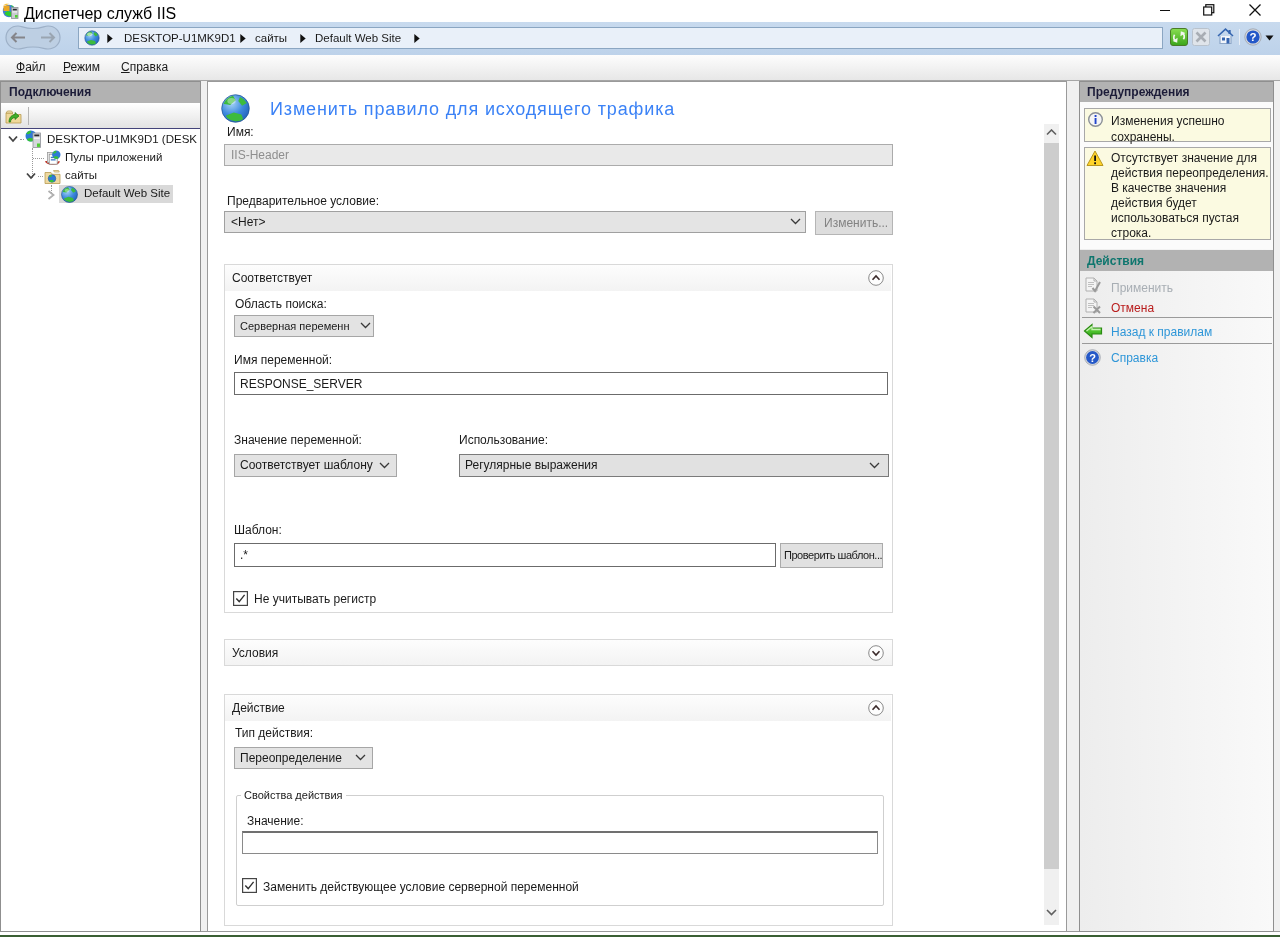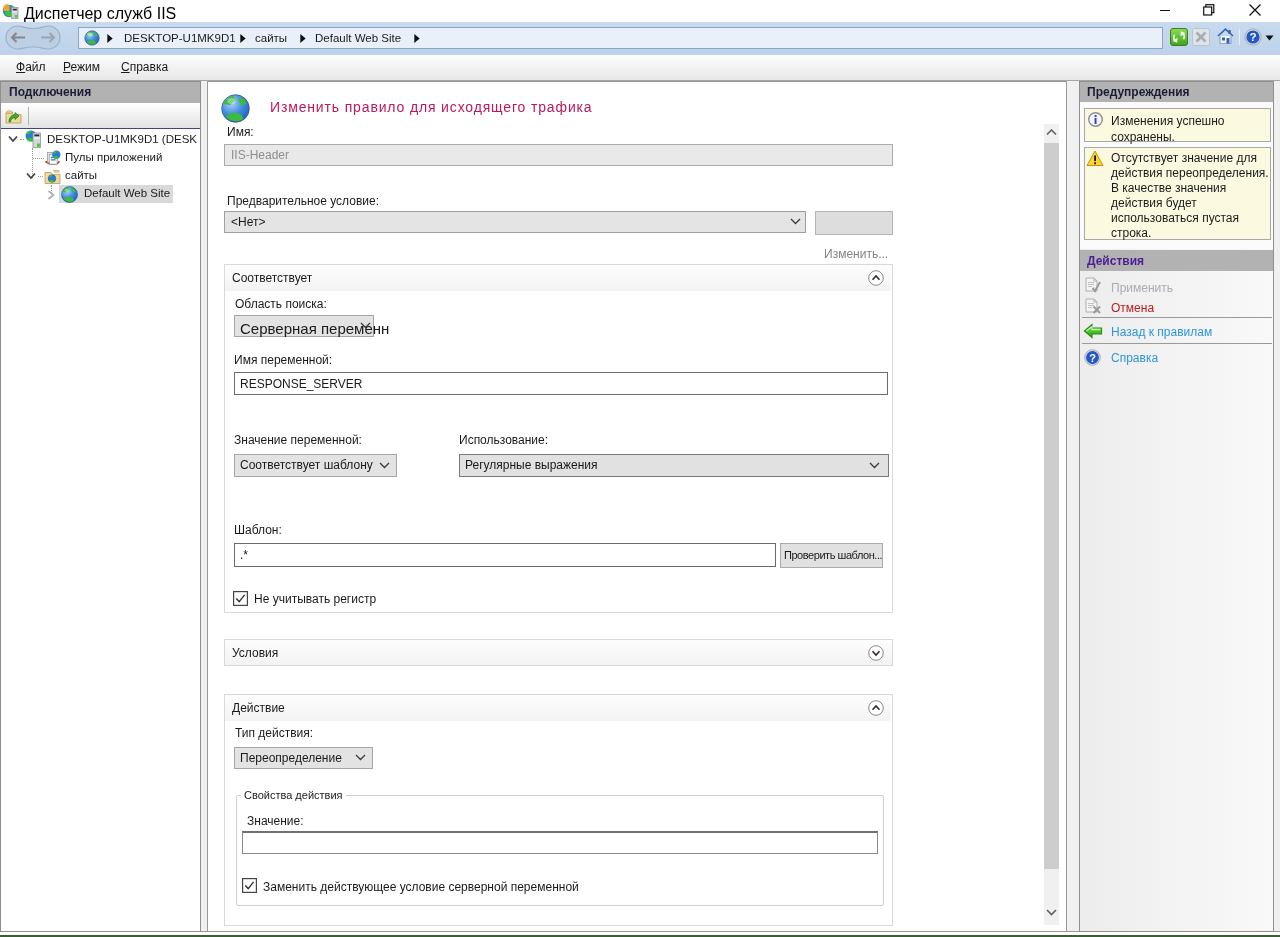--- a/index.html
+++ b/index.html
@@ -201,45 +201,45 @@
         <stop offset="1" stop-color="#164ba5"></stop>
       </radialGradient>
     </defs>
   <circle cx="14.5" cy="14.5" r="13.8" fill="url(#gbh)"></circle>
   <path d="M2.5 10 a13.8 13.8 0 0 1 9.5-8.3 l2.8 4.5 -5.7 4.8 -5.7-1z" fill="#3dbb3d"></path>
   <path d="M19 3 a13.8 13.8 0 0 1 6.9 5.9 l-4.8 2.8 -3.8-4.8z" fill="#3dbb3d"></path>
   <path d="M5 21.5 l7.8-2.9 7.6 1.9 1.9 4.8 a13.8 13.8 0 0 1 -16.2-1.2z" fill="#3dbb3d"></path>
   <ellipse cx="10.5" cy="7" rx="4.2" ry="3" fill="#ffffff" opacity="0.38"></ellipse>
   <circle cx="14.5" cy="14.5" r="13.8" fill="none" stroke="#1d4f90" stroke-width="0.7"></circle>
 </svg>
-<div class="lbl" style="left:270px;top:99px;font-size:14px;letter-spacing:0.85px;color:#be185d;">Изменить правило для исходящего трафика</div>
+<div class="lbl" style="left:270px;top:99px;font-size:18px;letter-spacing:0.85px;color:#3b82f6;">Изменить правило для исходящего трафика</div>
 
 <div class="lbl" style="left:227px;top:125px;">Имя:</div>
 <div class="abs" style="left:224px;top:144px;width:669px;height:22px;background:#e9e9e9;border:1px solid #ababab;box-sizing:border-box;"></div>
 <div class="lbl" style="left:231px;top:148px;color:#8e8e8e;">IIS-Header</div>
 
 <div class="lbl" style="left:227px;top:194px;">Предварительное условие:</div>
 <div class="abs" style="left:224px;top:211px;width:582px;height:22px;background:#e4e4e4;border:1px solid #a0a0a0;box-sizing:border-box;"></div>
 <div class="lbl" style="left:231px;top:215px;">&lt;Нет&gt;</div>
 <svg class="abs" style="left:790px;top:218px;" width="11" height="7" viewBox="0 0 11 7">
     <path d="M1 1 L5.5 5.5 L10 1" fill="none" stroke="#3a3a3a" stroke-width="1.3"></path>
   </svg>
 <div class="abs" style="left:815px;top:211px;width:78px;height:24px;background:#dddddd;border:1px solid #b5b5b5;box-sizing:border-box;"></div>
-<div class="lbl" style="left:824px;top:216px;color:#838383;margin-top:31px;">Изменить...</div>
+<div class="lbl" style="left:824px;top:216px;color:#838383;">Изменить...</div>
 
 <div class="abs" style="left:224px;top:264px;width:669px;height:349px;border:1px solid #d9d9d9;box-sizing:border-box;background:#fff;"></div>
 <div class="abs" style="left:225px;top:265px;width:666px;height:26px;background:linear-gradient(#fdfdfd,#f3f3f3);"></div>
 <div class="lbl" style="left:232px;top:271px;">Соответствует</div>
 <svg class="abs" style="left:868px;top:270px;" width="16" height="16" viewBox="0 0 16 16">
   <circle cx="8" cy="8" r="7.3" fill="#fdfdfd" stroke="#8a8a8a"></circle>
   <path d="M4.5 9.8 L8 6 L11.5 9.8" fill="none" stroke="#3a2a2a" stroke-width="1.6"></path>
 </svg>
 <div class="lbl" style="left:235px;top:297px;">Область поиска:</div>
 <div class="abs" style="left:234px;top:315px;width:140px;height:22px;background:#e3e3e3;border:1px solid #a6a6a6;box-sizing:border-box;"></div>
-<div class="lbl" style="left:240px;top:320px;font-size:15px;">Серверная переменн</div>
+<div class="lbl" style="left:240px;top:320px;font-size:11px;">Серверная переменн</div>
 <svg class="abs" style="left:360px;top:322px;" width="11" height="7" viewBox="0 0 11 7">
     <path d="M1 1 L5.5 5.5 L10 1" fill="none" stroke="#3a3a3a" stroke-width="1.3"></path>
   </svg>
 
 <div class="lbl" style="left:234px;top:353px;">Имя переменной:</div>
 <div class="abs" style="left:234px;top:372px;width:654px;height:23px;background:#fff;border:1px solid #6b6b6b;box-sizing:border-box;"></div>
 <div class="lbl" style="left:240px;top:377px;">RESPONSE_SERVER</div>
 
 <div class="lbl" style="left:234px;top:433px;">Значение переменной:</div>
 <div class="abs" style="left:234px;top:454px;width:163px;height:23px;background:#e3e3e3;border:1px solid #a6a6a6;box-sizing:border-box;"></div>
@@ -322,21 +322,21 @@
 
 <div class="abs" style="left:1084px;top:147px;width:187px;height:93px;background:#fbfae1;border:1px solid #a8a8a8;box-sizing:border-box;"></div>
 <svg class="abs" style="left:1086px;top:150px;" width="18" height="17" viewBox="0 0 18 17">
   <path d="M9 1 L17 15.5 H1z" fill="#ffd42a" stroke="#b8961e" stroke-width="1"></path>
   <rect x="8.2" y="5.5" width="1.8" height="5.5" fill="#111"></rect>
   <rect x="8.2" y="12.3" width="1.8" height="1.9" fill="#111"></rect>
 </svg>
 <div class="lbl" style="left:1111px;top:151px;line-height:15.1px;">Отсутствует значение для<br>действия переопределения.<br>В качестве значения<br>действия будет<br>использоваться пустая<br>строка.</div>
 
 <div class="abs" style="left:1080px;top:250px;width:193px;height:21px;background:#b2b2b2;"></div>
-<div class="lbl" style="left:1087px;top:254px;font-weight:bold;color:#4c1d95;">Действия</div>
+<div class="lbl" style="left:1087px;top:254px;font-weight:bold;color:#0f766e;">Действия</div>
 
 <svg class="abs" style="left:1084px;top:277px;" width="18" height="16" viewBox="0 0 18 16">
   <path d="M2 1 h8 l3 3 v10 h-11z" fill="#f4f4f4" stroke="#b0b0b0"></path>
   <path d="M10 1 v3 h3" fill="none" stroke="#b0b0b0"></path>
   <path d="M4 5.5 h6 M4 7.5 h6 M4 9.5 h4" stroke="#c0c0c0"></path>
   <path d="M8.5 11 L11 14 L16 5" fill="none" stroke="#9a9a9a" stroke-width="2"></path>
 </svg>
 <div class="lbl" style="left:1111px;top:281px;color:#a8aeb4;">Применить</div>
 <svg class="abs" style="left:1084px;top:298px;" width="18" height="16" viewBox="0 0 18 16">
   <path d="M2 1 h8 l3 3 v10 h-11z" fill="#f4f4f4" stroke="#b0b0b0"></path>

